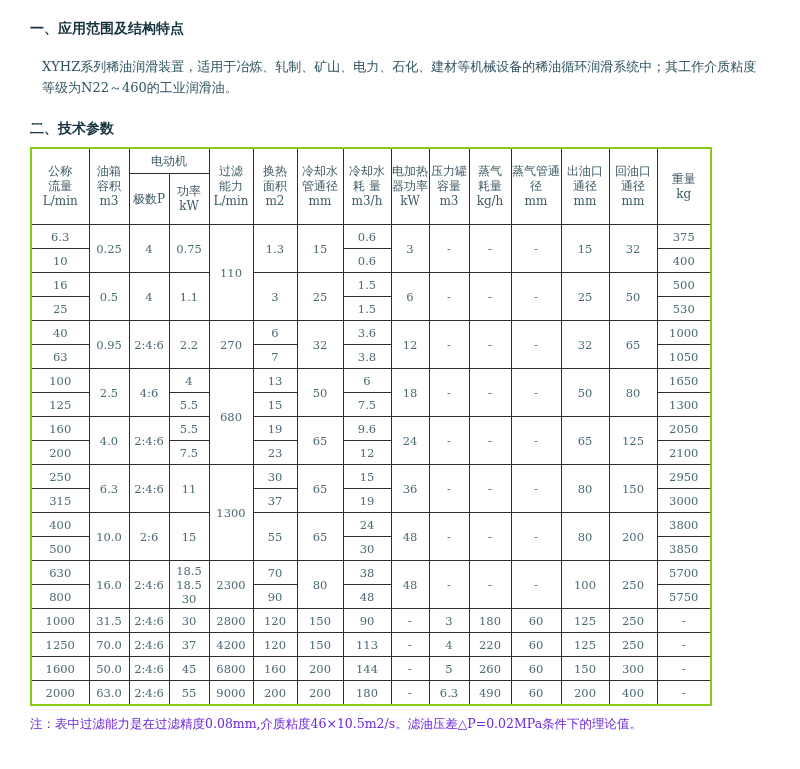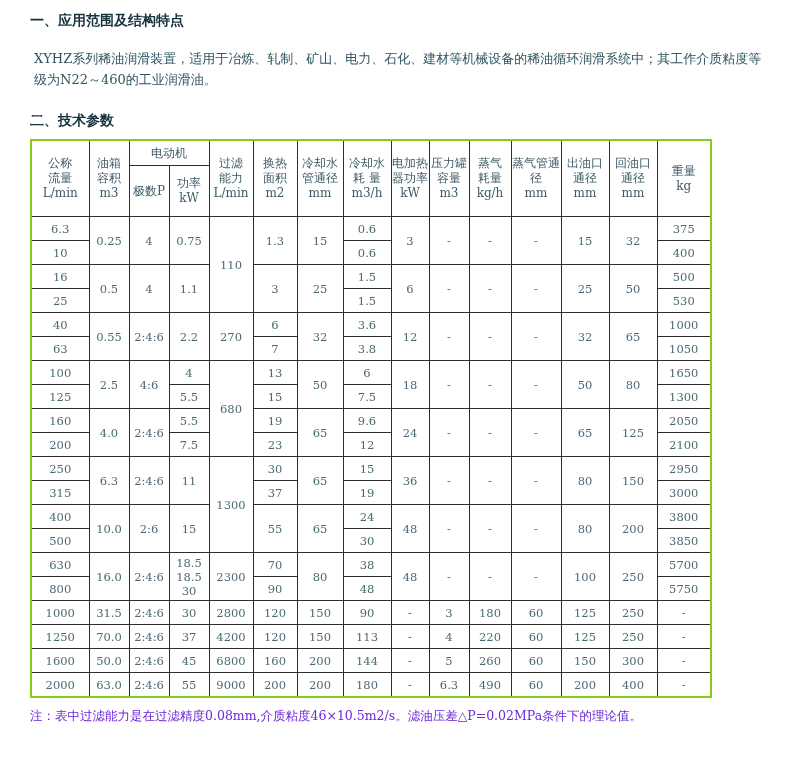--- a/index.html
+++ b/index.html
@@ -8,38 +8,38 @@
     background: #ffffff;
     width: 800px;
     height: 769px;
     overflow: hidden;
     font-family: "DejaVu Serif", "Liberation Serif", serif;
   }
   .page {
     box-sizing: border-box;
     width: 800px;
     height: 608px;
-    padding: 12px 30px 0 30px;
+    padding: 20px 30px 0 30px;
   }
   .sec-title {
     font-family: "DejaVu Sans", "Liberation Sans", sans-serif;
     font-size: 14px;
     font-weight: bold;
     color: #16333e;
     margin: 0 0 18px 0;
   }
   .sec-title.second {
     margin-top: 22px;
     margin-bottom: 3px;
   }
   .body-para {
     font-size: 13px;
     color: #2e5560;
     line-height: 21px;
-    margin: 4px;
+    margin: 12px;
   }
   table.spec {
     border-collapse: collapse;
     table-layout: fixed;
     margin-top: 9px;
     border: 2px solid #84cc16;
   }
   table.spec th, table.spec td {
     border: 1px solid #2e2e2e;
     text-align: center;
@@ -188,21 +188,21 @@
           <td rowspan="2">50</td>
           <td>500</td>
         </tr>
         <tr>
           <td>25</td>
           <td>1.5</td>
           <td>530</td>
         </tr>
         <tr>
           <td>40</td>
-          <td rowspan="2">0.55</td>
+          <td rowspan="2">0.95</td>
           <td rowspan="2">2:4:6</td>
           <td rowspan="2">2.2</td>
           <td rowspan="2">270</td>
           <td>6</td>
           <td rowspan="2">32</td>
           <td>3.6</td>
           <td rowspan="2">12</td>
           <td rowspan="2">-</td>
           <td rowspan="2">-</td>
           <td rowspan="2">-</td>

